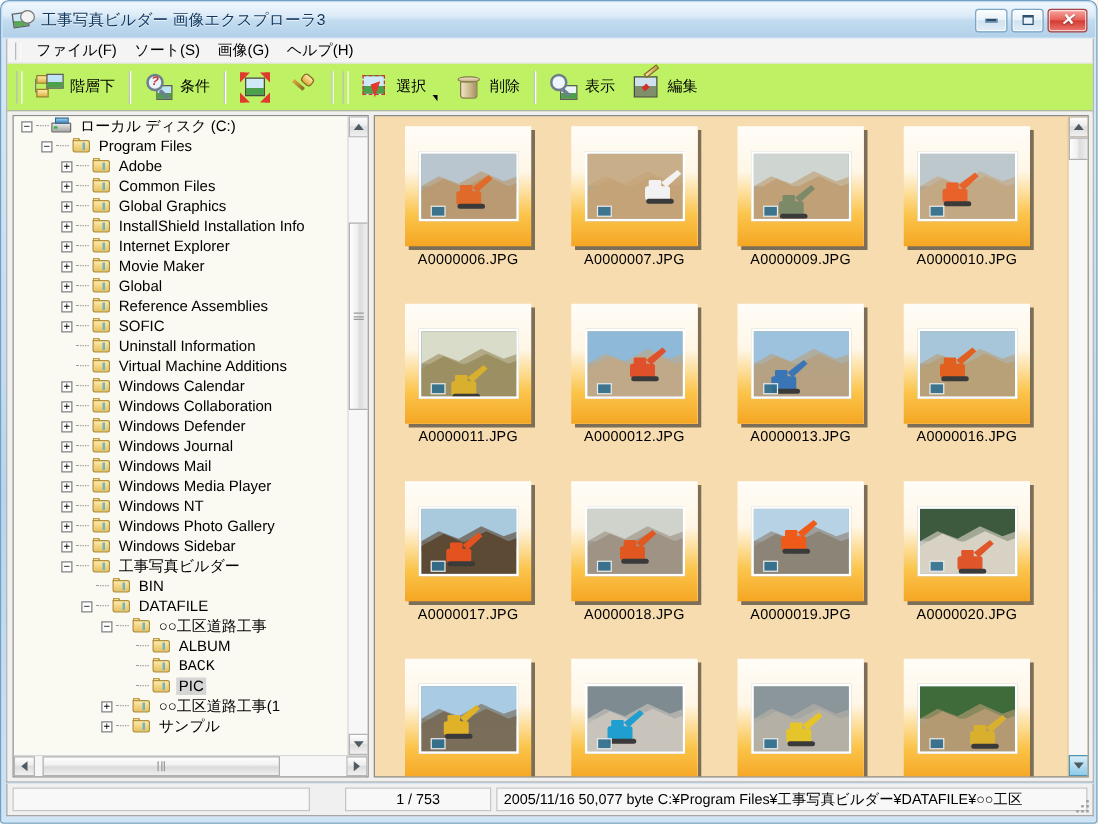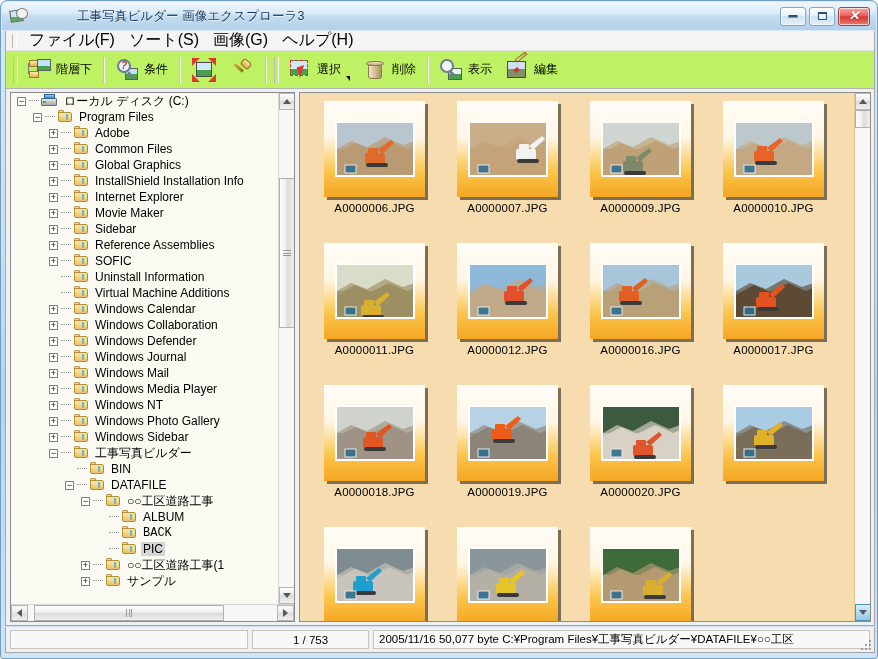--- a/index.html
+++ b/index.html
@@ -17,21 +17,21 @@
     position: absolute; left:0; top:0; width:878px; height:659px;
     background: linear-gradient(180deg,#d8e9f7 0%, #c5ddf0 42%, #b7d4ec 60%, #cfe4f5 100%);
     border: 1px solid #6f9fc4;
     border-radius: 7px 7px 3px 3px;
     padding: 0;
   }
   #titlebar {
     position:absolute; left:1px; top:1px; width:874px; height:28px;
     border-radius: 6px 6px 0 0;
     background: linear-gradient(180deg,#f0f7fd 0%, #dcebf8 38%, #c3dcf0 52%, #b3d1ea 96%);
-    display:flex; align-items:center;gap:44px;
+    display:flex; align-items:center;
   }
   #title-icon {
     width:18px;height:16px;margin-left:8px;margin-right:5px;
     position:relative; flex:0 0 auto;
   }
   #title-text {
     font-size:12.5px; color:#11375e; letter-spacing:.1px;
     white-space:nowrap; flex:1 1 auto; text-shadow:0 1px 0 rgba(255,255,255,.7);
   }
   .capbtns { display:flex; align-items:center; gap:3px; margin-right:6px; }
@@ -60,21 +60,21 @@
   
   #menubar {
     height:20px; background:#f4f4f4; display:flex; align-items:center;
     border-bottom:1px solid #e2e2e2; padding-left:6px;
   }
   #menubar:before {
     content:""; display:block; width:3px; height:14px;
     border-left:1px solid #b9b9b9; border-right:1px solid #fbfbfb; margin-right:5px;
   }
   .menu-item {
-    padding:2px 7px; font-size:16px; color:#000; white-space:nowrap; cursor:default;
+    padding:2px 7px; font-size:12px; color:#000; white-space:nowrap; cursor:default;
   }
 
   
   #toolbar {
     height:38px; background:#bef264; display:flex; align-items:center;
     border-bottom:1px solid #b2b2b2; padding-left:4px;
   }
   .tb-grip { width:5px;height:26px;border-left:1px solid #bcbcbc;border-right:1px solid #fdfdfd;margin:0 3px;}
   .tb-sep  { width:2px;height:26px;border-left:1px solid #c3c3c3;border-right:1px solid #ffffff;margin:0 4px;}
   .tb-btn  {
@@ -171,21 +171,21 @@
   #statusbar{
     position:absolute;left:4px;top:626px;width:870px;height:26px;
     background:#f0f0f0;border:1px solid #a6a6a6;border-top:none;
     display:flex;align-items:center;padding:3px 4px;gap:4px;
   }
   .sfield{
     height:19px;border:1px solid #c5c5c5;background:#f8f8f8;
     display:flex;align-items:center;font-size:11.5px;color:#000;padding:0 5px;
   }
   #s-blank{flex:0 0 auto;width:238px;}
-  #s-count{flex:0 0 auto;width:117px;justify-content:center;}
+  #s-count{flex:0 0 auto;width:117px;justify-content:center;margin-left:24px;}
   #s-info{flex:1 1 auto;overflow:hidden;white-space:nowrap;}
   #grip{
     position:absolute;right:3px;bottom:2px;width:14px;height:14px;
   }
   #grip i{position:absolute;background:#9d9d9d;width:2px;height:2px;}
 
   
   .ic-folders .f1{position:absolute;left:1px;top:2px;width:10px;height:7px;background:linear-gradient(180deg,#fde9a8,#e3b44e);border:1px solid #9c7c2c;}
   .ic-folders .f2{position:absolute;left:1px;top:13px;width:10px;height:7px;background:linear-gradient(180deg,#fde9a8,#e3b44e);border:1px solid #9c7c2c;}
   .ic-folders .pic{position:absolute;left:9px;top:1px;width:14px;height:12px;background:linear-gradient(180deg,#bfe2f6 60%,#4ba14b 60%);border:1px solid #5d5d5d;}
@@ -414,21 +414,21 @@
               <span class="tlabel">Movie Maker</span>
             </div>
             <div class="tnode" style="padding-left: 38px;">
               <span class="tog">+</span>
               <span class="dots"></span>
               <span class="ficon">
                 <i class="ftab"></i>
                 <i class="fback"></i>
                 <i class="fspine"></i>
               </span>
-              <span class="tlabel">Sidebar</span>
+              <span class="tlabel">Global</span>
             </div>
             <div class="tnode" style="padding-left: 38px;">
               <span class="tog">+</span>
               <span class="dots"></span>
               <span class="ficon">
                 <i class="ftab"></i>
                 <i class="fback"></i>
                 <i class="fspine"></i>
               </span>
               <span class="tlabel">Reference Assemblies</span>
@@ -773,20 +773,36 @@
                       <path d="M0,26 L14,18 L30,24 L48,14 L66,22 L80,17 L80,31 L0,34 Z" fill="#bfa988" opacity=".65"></path>
                       <rect x="34" y="26" width="20" height="11" rx="2" fill="#e0502a"></rect>
                       <rect x="37" y="21" width="10" height="7" rx="1" fill="#e0502a"></rect>
                       <path d="M47,23 L60,13 L63,16 L51,27 Z" fill="#e0502a"></path>
                       <rect x="35" y="36" width="22" height="4" rx="2" fill="#3a3a3a"></rect>
                       <rect x="8" y="42" width="11" height="8" fill="#2f6f8f" opacity=".9"></rect>
                       <rect x="8" y="42" width="11" height="8" fill="none" stroke="#e8e8e8" stroke-width="1"></rect>
                     </svg></div>
                 </div>
                 <div class="cname">A0000012.JPG</div>
+              </div>
+              <div class="cell">
+                <div class="card">
+                  <div class="photo"><svg width="80" height="56" viewBox="0 0 80 56" preserveAspectRatio="none">
+                      <rect x="0" y="0" width="80" height="26" fill="#9dc2dd"></rect>
+                      <path d="M0,30 L18,20 L34,27 L52,18 L70,26 L80,22 L80,56 L0,56 Z" fill="#b6a183"></path>
+                      <path d="M0,26 L14,18 L30,24 L48,14 L66,22 L80,17 L80,31 L0,34 Z" fill="#b6a183" opacity=".65"></path>
+                      <rect x="14" y="36" width="20" height="11" rx="2" fill="#3a76b5"></rect>
+                      <rect x="17" y="31" width="10" height="7" rx="1" fill="#3a76b5"></rect>
+                      <path d="M27,33 L40,23 L43,26 L31,37 Z" fill="#3a76b5"></path>
+                      <rect x="15" y="46" width="22" height="4" rx="2" fill="#3a3a3a"></rect>
+                      <rect x="8" y="42" width="11" height="8" fill="#2f6f8f" opacity=".9"></rect>
+                      <rect x="8" y="42" width="11" height="8" fill="none" stroke="#e8e8e8" stroke-width="1"></rect>
+                    </svg></div>
+                </div>
+                <div class="cname">A0000013.JPG</div>
               </div>
               <div class="cell">
                 <div class="card">
                   <div class="photo"><svg width="80" height="56" viewBox="0 0 80 56" preserveAspectRatio="none">
                       <rect x="0" y="0" width="80" height="26" fill="#a8c6d9"></rect>
                       <path d="M0,30 L18,20 L34,27 L52,18 L70,26 L80,22 L80,56 L0,56 Z" fill="#b8a079"></path>
                       <path d="M0,26 L14,18 L30,24 L48,14 L66,22 L80,17 L80,31 L0,34 Z" fill="#b8a079" opacity=".65"></path>
                       <rect x="16" y="26" width="20" height="11" rx="2" fill="#e2601f"></rect>
                       <rect x="19" y="21" width="10" height="7" rx="1" fill="#e2601f"></rect>
                       <path d="M29,23 L42,13 L45,16 L33,27 Z" fill="#e2601f"></path>

